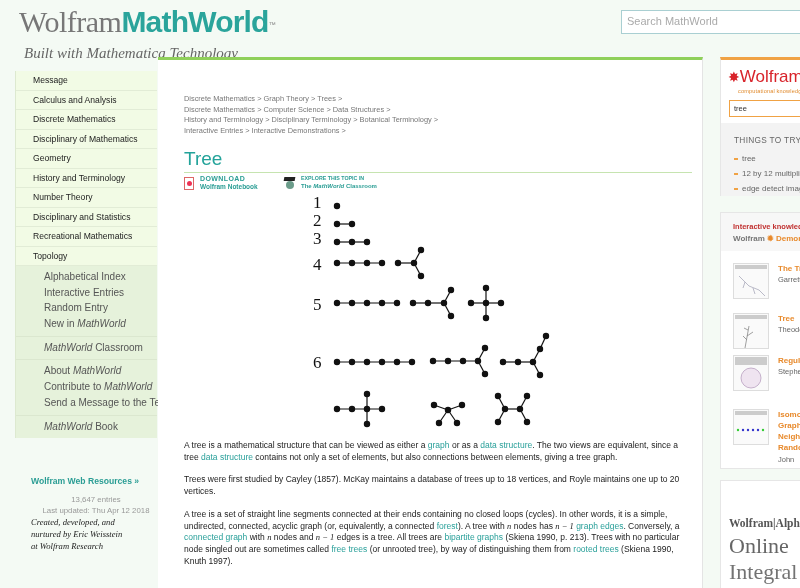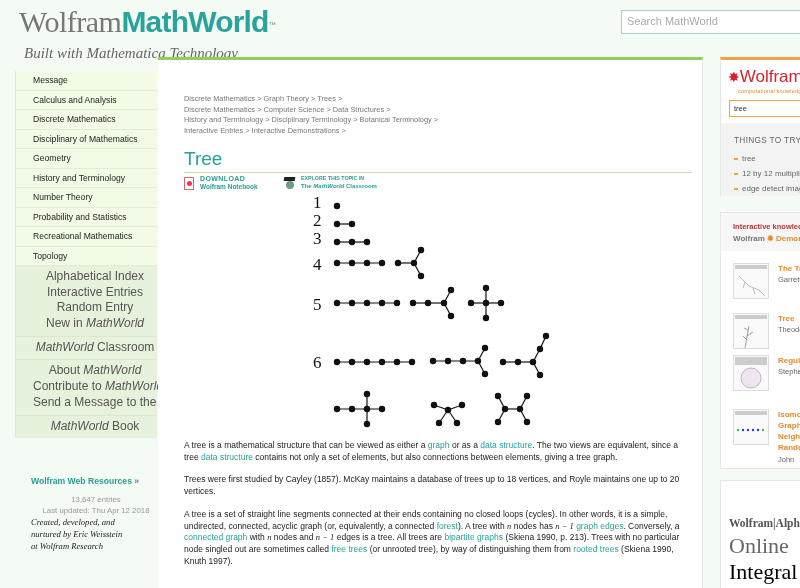--- a/index.html
+++ b/index.html
@@ -14,21 +14,21 @@
   .logo-mw { font-family: "Liberation Sans", sans-serif; color: #2aa49b; font-weight: bold; letter-spacing: -0.8px; }
   .logo-tm { font-size: 7px; color: #888; vertical-align: top; position: relative; top: 3px; }
   .logo-sub { font-family: "Liberation Serif", serif; font-style: italic; font-size: 15px; color: #666; margin-left: 5px; margin-top: 8px; }
   .tagline { position: absolute; left: 251px; top: 17px; font-size: 16px; color: #9aa; font-weight: bold; font-family: "DejaVu Sans", sans-serif; letter-spacing: -0.3px; margin-top: 48px; }
   .search { position: absolute; left: 621px; top: 10px; width: 190px; height: 24px; border: 1px solid #a9cfd2; background: #fff; font-size: 11px; color: #aaa; padding: 4px 5px; font-family: "Liberation Sans", sans-serif; }
 
   
   .leftnav { position: absolute; left: 15px; top: 71px; width: 142px; background: #eef9df; border-left: 1px solid #dde9d0; }
   .nav-item { height: 19.5px; line-height: 19.5px; padding-left: 17px; font-size: 8.6px; color: #222; border-bottom: 1px solid #e2ecd6; background: #f2fbe5; white-space: nowrap; }
   .nav-group { background: #e6f2db; padding: 3px 0 4px 0; border-bottom: 1px solid #dbe7cf; }
-  .nav-sub { height: 15.7px; line-height: 15.7px; padding-left: 17px; font-size: 12px; color: #555; white-space: nowrap; text-align: center; }
+  .nav-sub { height: 15.7px; line-height: 15.7px; padding-left: 28px; font-size: 10px; color: #555; white-space: nowrap; }
   .nav-sub em { font-style: italic; }
 
   .leftfoot { position: absolute; left: 31px; top: 476px; width: 130px; }
   .web-res { font-size: 8.6px; font-weight: bold; color: #2a9d94; }
   .stat { font-size: 7.8px; color: #999; line-height: 10.5px; text-align: center; }
   .credit { font-family: "Liberation Serif", serif; font-style: italic; font-size: 8.6px; color: #222; line-height: 12px; margin-top: 0; }
 
   
   .main { position: absolute; left: 158px; top: 57px; width: 545px; height: 540px; background: #fff; border-top: 3px solid #8fd05a; border-right: 1px solid #e4e4e4; }
   .crumbs { position: absolute; left: 26px; top: 34px; font-size: 7.4px; color: #777; line-height: 10.6px; }
@@ -73,21 +73,21 @@
   .demo-h2 .orange { color: #e88a2c; }
   .demo-item { position: absolute; left: 12px; width: 100px; }
   .demo-thumb { position: absolute; left: 0; top: 0; width: 36px; height: 36px; border: 1px solid #ddd; background: #fafafa; }
   .demo-thumb .bar { position: absolute; left: 1px; top: 1px; width: 32px; height: 4px; background: #ccc; }
   .demo-title { position: absolute; left: 45px; top: 0; font-size: 8px; color: #e88a2c; font-weight: bold; line-height: 11px; white-space: nowrap; }
   .demo-author { position: absolute; left: 45px; font-size: 7.5px; color: #666; white-space: nowrap; }
 
   .ad-box { position: absolute; left: 720px; top: 480px; width: 90px; height: 120px; background: #fff; border-left: 1px solid #e6e6e6; border-top: 1px solid #e6e6e6; }
   .ad-1 { position: absolute; left: 8px; top: 36px; font-family: "Liberation Serif", serif; font-size: 11.5px; color: #555; font-weight: bold; white-space: nowrap; }
   .ad-2 { position: absolute; left: 8px; top: 52px; font-family: "Liberation Serif", serif; font-size: 22px; color: #666; white-space: nowrap; }
-  .ad-3 { position: absolute; left: 8px; top: 78px; font-family: "Liberation Serif", serif; font-size: 22px; color: #000000; white-space: nowrap; }
+  .ad-3 { position: absolute; left: 8px; top: 78px; font-family: "Liberation Serif", serif; font-size: 22px; color: #737373; white-space: nowrap; }
 </style>
 </head>
 <body>
 
 <div class="logo">
   <div class="logo-main">
     <span class="logo-wolfram">Wolfram</span><span class="logo-mw">MathWorld</span><span class="logo-tm">™</span>
   </div>
   <div class="logo-sub">Built with Mathematica Technology</div>
 </div>
@@ -95,21 +95,21 @@
 <div class="search">Search MathWorld</div>
 
 <div class="leftnav">
   <div class="nav-item">Message</div>
   <div class="nav-item">Calculus and Analysis</div>
   <div class="nav-item">Discrete Mathematics</div>
   <div class="nav-item">Disciplinary of Mathematics</div>
   <div class="nav-item">Geometry</div>
   <div class="nav-item">History and Terminology</div>
   <div class="nav-item">Number Theory</div>
-  <div class="nav-item">Probability and Statistics</div>
+  <div class="nav-item">Disciplinary and Statistics</div>
   <div class="nav-item">Recreational Mathematics</div>
   <div class="nav-item">Topology</div>
 
   <div class="nav-group">
     <div class="nav-sub">Alphabetical Index</div>
     <div class="nav-sub">Interactive Entries</div>
     <div class="nav-sub">Random Entry</div>
     <div class="nav-sub"><span>New in </span><em>MathWorld</em></div>
   </div>
   <div class="nav-group">

